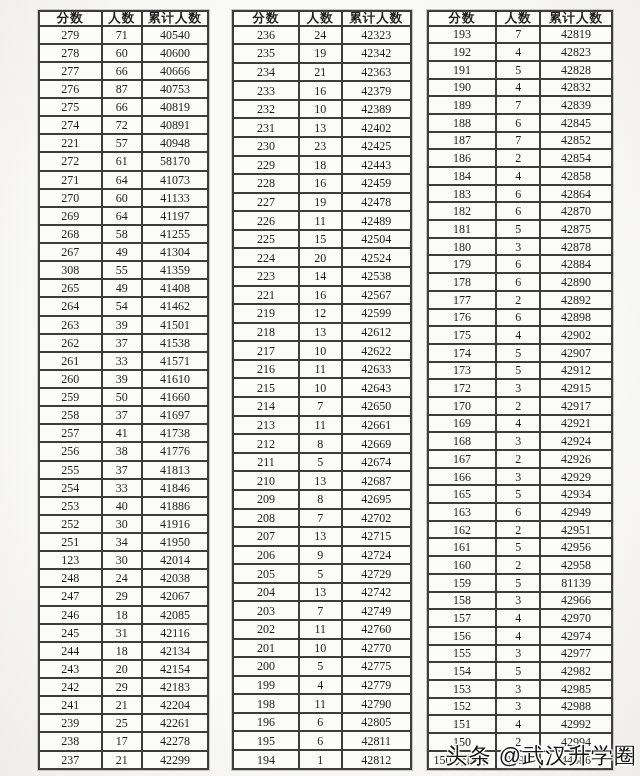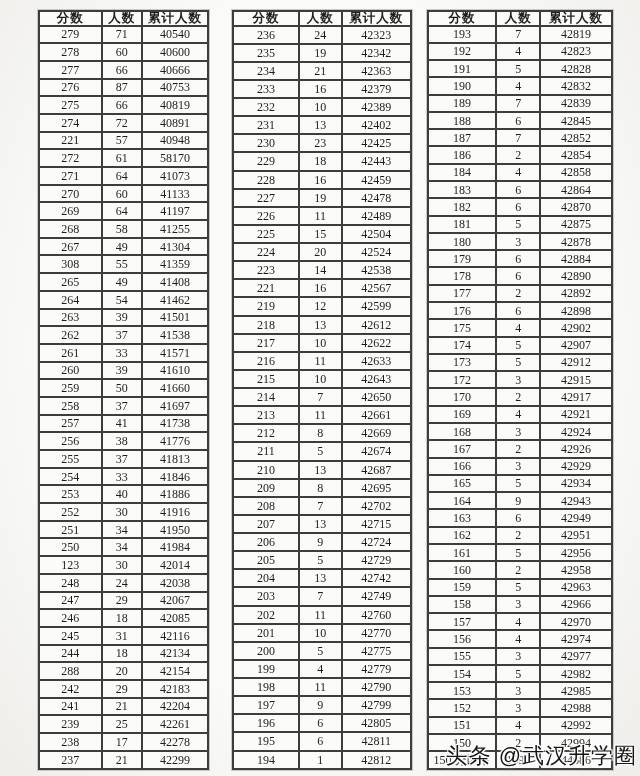--- a/index.html
+++ b/index.html
@@ -225,25 +225,20 @@
           <td>252</td>
           <td>30</td>
           <td>41916</td>
         </tr>
         <tr>
           <td>251</td>
           <td>34</td>
           <td>41950</td>
         </tr>
         <tr>
-          <td>250</td>
-          <td>34</td>
-          <td>41984</td>
-        </tr>
-        <tr>
           <td>123</td>
           <td>30</td>
           <td>42014</td>
         </tr>
         <tr>
           <td>248</td>
           <td>24</td>
           <td>42038</td>
         </tr>
         <tr>
@@ -260,21 +255,21 @@
           <td>245</td>
           <td>31</td>
           <td>42116</td>
         </tr>
         <tr>
           <td>244</td>
           <td>18</td>
           <td>42134</td>
         </tr>
         <tr>
-          <td>288</td>
+          <td>243</td>
           <td>20</td>
           <td>42154</td>
         </tr>
         <tr>
           <td>242</td>
           <td>29</td>
           <td>42183</td>
         </tr>
         <tr>
           <td>241</td>
@@ -491,25 +486,20 @@
           <td>199</td>
           <td>4</td>
           <td>42779</td>
         </tr>
         <tr>
           <td>198</td>
           <td>11</td>
           <td>42790</td>
         </tr>
         <tr>
-          <td>197</td>
-          <td>9</td>
-          <td>42799</td>
-        </tr>
-        <tr>
           <td>196</td>
           <td>6</td>
           <td>42805</td>
         </tr>
         <tr>
           <td>195</td>
           <td>6</td>
           <td>42811</td>
         </tr>
         <tr>
@@ -662,25 +652,20 @@
           <td>166</td>
           <td>3</td>
           <td>42929</td>
         </tr>
         <tr>
           <td>165</td>
           <td>5</td>
           <td>42934</td>
         </tr>
         <tr>
-          <td>164</td>
-          <td>9</td>
-          <td>42943</td>
-        </tr>
-        <tr>
           <td>163</td>
           <td>6</td>
           <td>42949</td>
         </tr>
         <tr>
           <td>162</td>
           <td>2</td>
           <td>42951</td>
         </tr>
         <tr>
@@ -689,21 +674,21 @@
           <td>42956</td>
         </tr>
         <tr>
           <td>160</td>
           <td>2</td>
           <td>42958</td>
         </tr>
         <tr>
           <td>159</td>
           <td>5</td>
-          <td>42963</td>
+          <td>81139</td>
         </tr>
         <tr>
           <td>158</td>
           <td>3</td>
           <td>42966</td>
         </tr>
         <tr>
           <td>157</td>
           <td>4</td>
           <td>42970</td>

